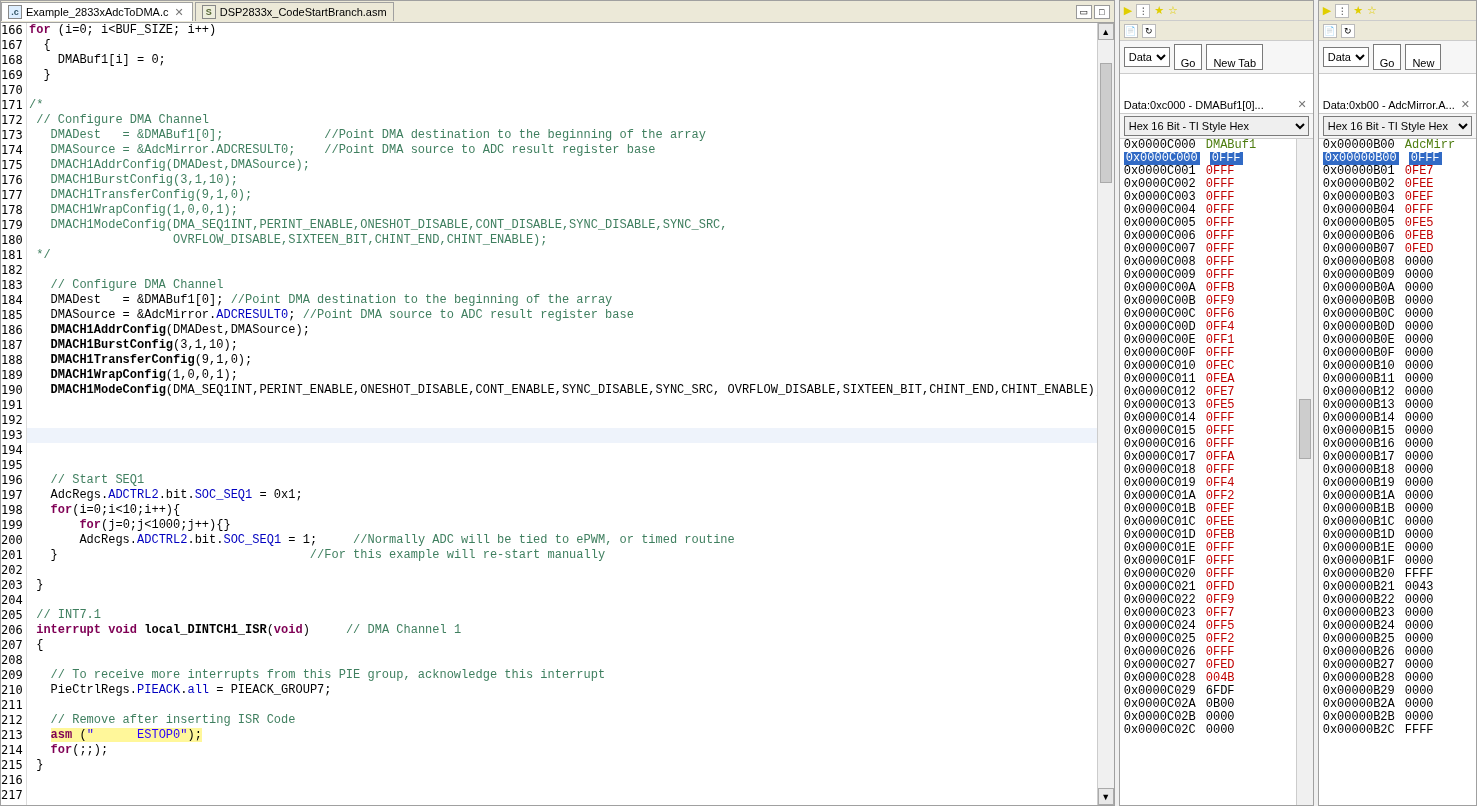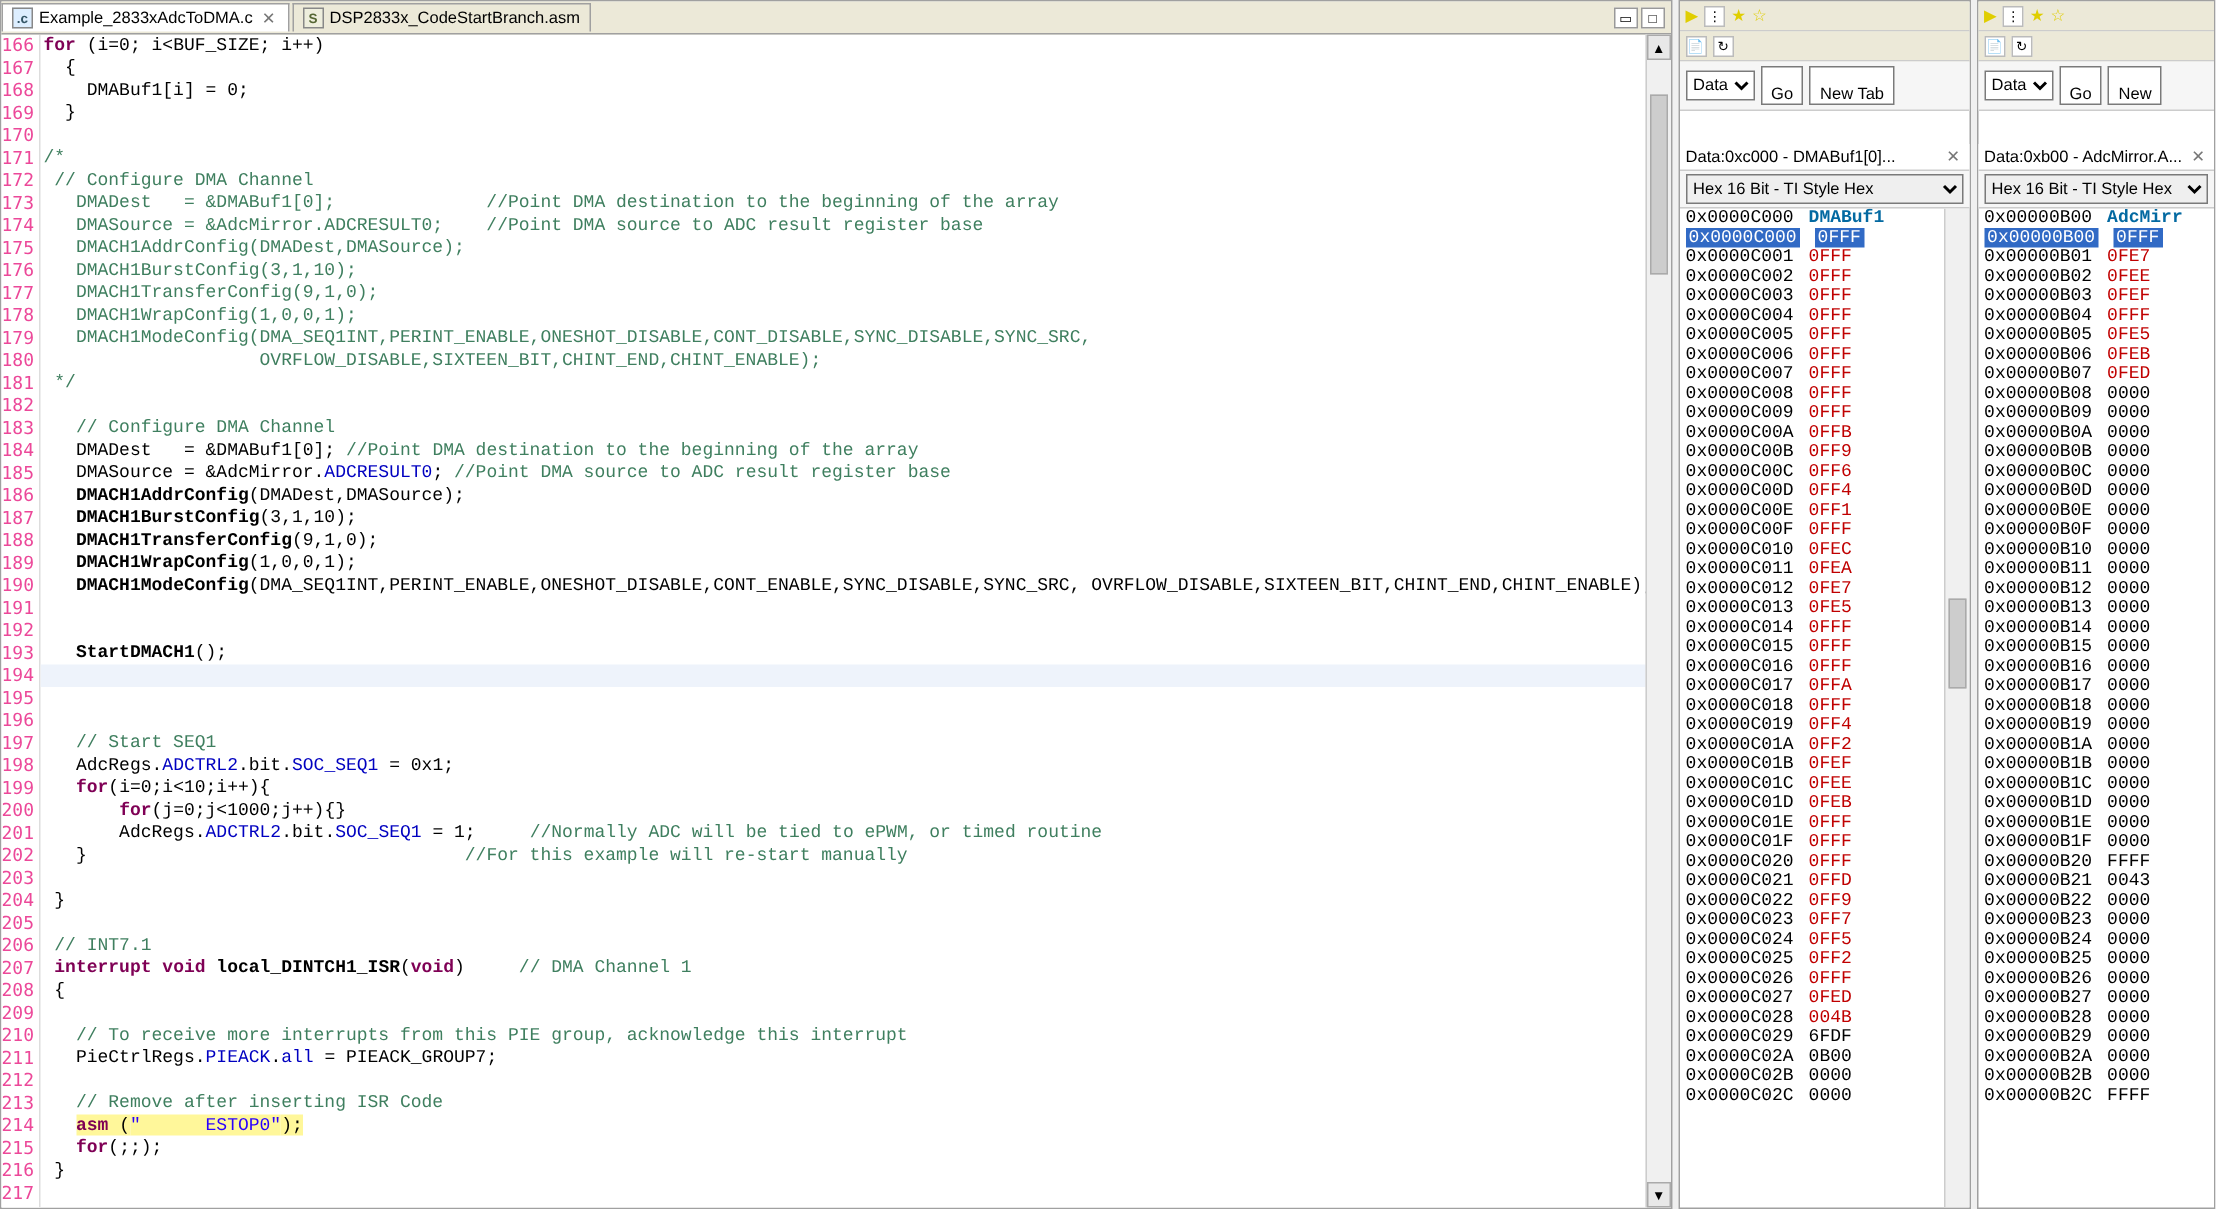--- a/index.html
+++ b/index.html
@@ -57,21 +57,21 @@
 .code-area {
   flex: 1;
   overflow: hidden;
   display: flex;
   background: #fff;
 }
 .gutter {
   width: 26px;
   text-align: right;
   padding-right: 4px;
-  color: #ec4899;
+  color: #000000;
   background: #fff;
   border-right: 1px solid #ddd;
   font-family: Consolas, monospace;
   font-size: 12px;
 }
 .code-content { flex:1; overflow:hidden; position:relative;}
 .code-line { white-space: pre; height: 15px; line-height: 15px; padding-left: 2px; }
 .gutter-line { height:15px; line-height:15px; }
 .tok-kw { color:#7f0055; font-weight:bold; }
 .tok-com { color:#3f7f5f; }
@@ -126,21 +126,21 @@
 }
 .mem-fmt select { font-size:11px; width:100%; height:20px; border:1px solid #7a7a7a;}
 .mem-body {
   flex:1; overflow:hidden; position:relative; font-family:Consolas,monospace;
   font-size:12px;
 }
 .mem-row { display:flex; height:13px; line-height:13px; padding-left:4px; gap:10px;}
 .mem-addr { color:#000; }
 .mem-val-red { color:#c00000; }
 .mem-val-blk { color:#000; }
-.mem-sym { color:#0369a1;font-weight:bold; }
+.mem-sym { color:#4d7c0f; }
 .mem-row.sel .mem-addr { background:#316ac5; color:#fff; padding:0 2px;}
 .mem-row.sel .mem-val-red, .mem-row.sel .mem-val-blk { background:#316ac5; color:#fff; padding:0 2px;}
 .mem-scroll { position:absolute; right:0; top:0; bottom:0; width:17px; background:#f0f0f0; border-left:1px solid #ccc;}
 .mem-scroll .thumb { position:absolute; left:2px; right:2px; top:260px; height:60px; background:#cdcdcd; border:1px solid #aaa;}
 .glyph { color:#e0ce00; font-size:11px; }
 </style>
 </head>
 <body>
 
 <div class="editor-pane">
@@ -236,21 +236,20 @@
         <div class="code-line"><span class="tok-com">   // Configure DMA Channel</span></div>
         <div class="code-line"><span>   DMADest   = &amp;DMABuf1[0]; </span><span class="tok-com">//Point DMA destination to the beginning of the array</span></div>
         <div class="code-line"><span>   DMASource = &amp;AdcMirror.</span><span class="tok-field">ADCRESULT0</span><span>; </span><span class="tok-com">//Point DMA source to ADC result register base</span></div>
         <div class="code-line"><span>   </span><span class="tok-func">DMACH1AddrConfig</span><span>(DMADest,DMASource);</span></div>
         <div class="code-line"><span>   </span><span class="tok-func">DMACH1BurstConfig</span><span>(3,1,10);</span></div>
         <div class="code-line"><span>   </span><span class="tok-func">DMACH1TransferConfig</span><span>(9,1,0);</span></div>
         <div class="code-line"><span>   </span><span class="tok-func">DMACH1WrapConfig</span><span>(1,0,0,1);</span></div>
         <div class="code-line"><span>   </span><span class="tok-func">DMACH1ModeConfig</span><span>(DMA_SEQ1INT,PERINT_ENABLE,ONESHOT_DISABLE,CONT_ENABLE,SYNC_DISABLE,SYNC_SRC, OVRFLOW_DISABLE,SIXTEEN_BIT,CHINT_END,CHINT_ENABLE);</span></div>
         <div class="code-line"><span></span></div>
         <div class="code-line"><span></span></div>
-        <div class="code-line"><span>   </span><span class="tok-func">StartDMACH1</span><span>();</span></div>
         <div class="code-line hl-line"><span></span></div>
         <div class="code-line"><span></span></div>
         <div class="code-line"><span></span></div>
         <div class="code-line"><span class="tok-com">   // Start SEQ1</span></div>
         <div class="code-line"><span>   AdcRegs.</span><span class="tok-field">ADCTRL2</span><span>.bit.</span><span class="tok-field">SOC_SEQ1</span><span> = 0x1;</span></div>
         <div class="code-line"><span>   </span><span class="tok-kw">for</span><span>(i=0;i&lt;10;i++){</span></div>
         <div class="code-line"><span>       </span><span class="tok-kw">for</span><span>(j=0;j&lt;1000;j++){}</span></div>
         <div class="code-line"><span>       AdcRegs.</span><span class="tok-field">ADCTRL2</span><span>.bit.</span><span class="tok-field">SOC_SEQ1</span><span> = 1;     </span><span class="tok-com">//Normally ADC will be tied to ePWM, or timed routine</span></div>
         <div class="code-line"><span>   }                                   </span><span class="tok-com">//For this example will re-start manually</span></div>
         <div class="code-line"><span></span></div>

